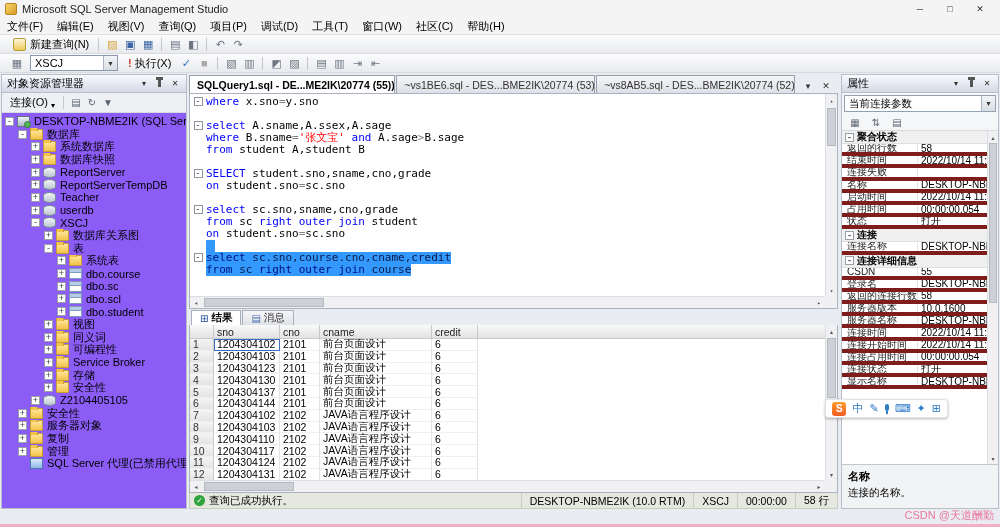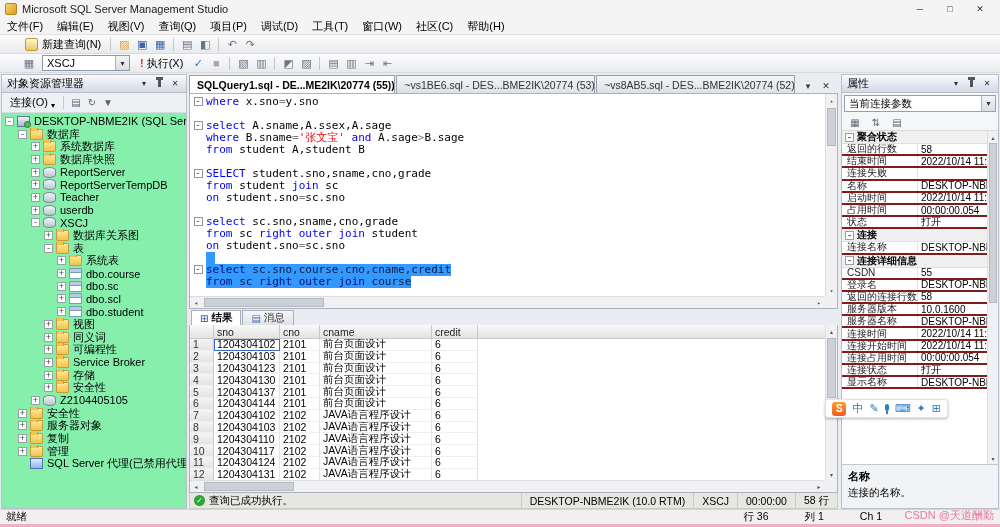--- a/index.html
+++ b/index.html
@@ -7,34 +7,34 @@
   .app{position:relative;width:1000px;height:527px;background:#e9ecf1;overflow:hidden;font-size:11px;color:#000}
 
   
   .titlebar{height:18px;display:flex;align-items:center;gap:5px;padding:0 5px;background:#f4f4f4}
   .app-icon{width:12px;height:12px;border-radius:2px;background:linear-gradient(135deg,#f5d76a,#d89b27);border:1px solid #b9821e}
   .title-text{font-size:11px;color:#222;white-space:nowrap}
   .win-controls{margin-left:auto;display:flex;height:100%}
   .wbtn{width:30px;display:flex;align-items:center;justify-content:center;font-size:9px;color:#333}
   .menubar{height:17px;display:flex;align-items:center;background:#f4f4f4;border-bottom:1px solid #e0e0e0;font-size:11px}
   .menu-item{padding:0 7px;white-space:nowrap}
-  .tbrow{height:19px;display:flex;align-items:center;background:linear-gradient(#fcfcfd,#e8eaed);border-bottom:1px solid #d8dade;padding:0 20px}
+  .tbrow{height:19px;display:flex;align-items:center;background:linear-gradient(#fcfcfd,#e8eaed);border-bottom:1px solid #d8dade;padding:0 8px}
   .newq{display:flex;align-items:center;gap:4px;height:17px;padding:0 5px;white-space:nowrap}
   .newq-icon{width:13px;height:13px;background:linear-gradient(#fdf6da,#eccb57);border:1px solid #b99b3a;border-radius:2px}
   .tb-icon{width:16px;height:15px;display:flex;align-items:center;justify-content:center;font-size:11px;margin:0 1px}
   .tbsep{width:1px;height:13px;background:#c3c6cb;margin:0 4px}
   .combo{width:88px;height:16px;background:#fff;border:1px solid #8a99ad;display:flex;align-items:center;padding-left:4px;margin:0 4px;white-space:nowrap}
   .combo-arrow{margin-left:auto;width:14px;height:100%;background:linear-gradient(#f3f4f6,#d9dde3);border-left:1px solid #aab4c0;display:flex;align-items:center;justify-content:center}
   .combo-arrow::before{content:"▾";font-size:8px;color:#333}
   .exec{display:flex;align-items:center;gap:3px;padding:0 6px;white-space:nowrap}
   .exec-mark{color:#c43b2a;font-weight:bold}
 
   
   .main{display:flex;height:436px}
-  .lpanel{width:186px;flex:none;display:flex;flex-direction:column;background:#86efac;border:1px solid #b9bfca;margin:1px 0 0 1px}
+  .lpanel{width:186px;flex:none;display:flex;flex-direction:column;background:#8b5cf6;border:1px solid #b9bfca;margin:1px 0 0 1px}
   .phead{height:18px;flex:none;display:flex;align-items:center;padding:0 5px;background:linear-gradient(#f9fafc,#d3d9e6);border-bottom:1px solid #b9bfca;white-space:nowrap}
   .phead-btns{margin-left:auto;display:flex;align-items:center;gap:6px}
   .phead-btns .tb-icon{width:10px;height:10px;font-size:8px;color:#333}
   .pin-icon{display:inline-block;width:3px;height:7px;background:#555;position:relative;margin:0 2px}
   .pin-icon::before{content:"";position:absolute;top:-3px;left:-2px;width:7px;height:3px;background:#555}
   .objtb{height:20px;flex:none;display:flex;align-items:center;padding:0 4px;background:#eef0f4;border-bottom:1px solid #d7dae0}
   .connect-btn{display:flex;align-items:flex-end;gap:3px;padding:0 4px;white-space:nowrap}
   .connect-btn::after{content:"▾";font-size:8px}
   .objtb .tb-icon{width:14px;color:#5a6470;font-size:10px}
   .tree{flex:1;overflow:hidden;padding-top:2px}
@@ -103,21 +103,21 @@
   .qsegs{margin-left:auto;display:flex;height:100%}
   .qseg{display:flex;align-items:center;padding:0 8px;border-left:1px solid #c9ccc0;white-space:nowrap}
 
   .rpanel{width:158px;flex:none;display:flex;flex-direction:column;background:#f5f6f8;border:1px solid #b9bfca;margin:1px 1px 0 2px}
   .pcombo{height:17px;flex:none;margin:2px;background:#fff;border:1px solid #93a1b5;display:flex;align-items:center;font-size:10.5px;padding-left:4px;white-space:nowrap}
   .ptb{height:17px;flex:none;display:flex;align-items:center;gap:7px;padding:0 6px;border-bottom:1px solid #d7dae0;color:#5a6470}
   .ptb .tb-icon{width:12px;font-size:10px}
   .pgrid{flex:1;position:relative;background:#fff;overflow:hidden;font-size:10px}
   .pgroup{display:flex;align-items:center;height:13px;background:#f0f0f0;font-weight:bold;border-bottom:1px solid #e0e0e0;padding-left:2px}
   .pgroup .exp{margin:0 3px 0 1px}
-  .prow{display:flex;height:12.2px;border-bottom:2px solid #7f1d1d}
+  .prow{display:flex;height:12.2px;border-bottom:4px solid #7f1d1d}
   .plab{flex:none;width:76px;padding-left:5px;border-right:1px solid #e4e4e4;display:flex;align-items:center;white-space:nowrap;overflow:hidden;color:#222}
   .pval{flex:1;padding:0 12px 0 3px;display:flex;align-items:center;white-space:nowrap;overflow:hidden;margin-right:11px}
   .pscroll{position:absolute;right:0;top:0;bottom:0;width:11px;background:#f1f1f3;border-left:1px solid #dcdee2}
   .pscroll .thumb{position:absolute;left:1px;right:1px;top:12px;height:160px;background:#cdd0d6;border:1px solid #b5b9c0}
   .pfoot{flex:none;height:44px;border-top:1px solid #c3c7cf;background:#f2f3f5;padding:4px 6px;font-size:10.5px}
   .pfoot .ft{font-weight:bold;font-size:11px;display:block;margin-bottom:2px}
 
   
   .ime{position:absolute;right:52px;top:399px;height:19px;background:#fff;border:1px solid #e3e3e3;border-radius:3px;box-shadow:0 1px 3px rgba(0,0,0,.28);display:flex;align-items:center;gap:6px;padding:0 6px;z-index:9}
   .sogou{width:14px;height:14px;border-radius:3px;background:linear-gradient(#ff9d2e,#f05a23);color:#fff;font-weight:bold;font-size:10px;display:flex;align-items:center;justify-content:center}
@@ -417,24 +417,20 @@
               <span class="txt"></span>
             </div>
             <div class="cl">
               <span class="fold">
                 <span class="fbox">-</span>
               </span>
               <span class="txt"><span class="kw">SELECT </span><span class="id">student.sno,sname,cno,grade</span></span>
             </div>
             <div class="cl">
               <span class="fold"></span>
-              <span class="txt"><span class="kw">from </span><span class="id">student </span><span class="kw">join </span><span class="id">sc</span></span>
-            </div>
-            <div class="cl">
-              <span class="fold"></span>
               <span class="txt"><span class="kw">on </span><span class="id">student.sno</span><span class="op">=</span><span class="id">sc.sno</span></span>
             </div>
             <div class="cl">
               <span class="fold"></span>
               <span class="txt"></span>
             </div>
             <div class="cl">
               <span class="fold">
                 <span class="fbox">-</span>
               </span>
@@ -730,28 +726,20 @@
           </div>
         </div>
 
       <div class="pfoot">
         <span class="ft">名称</span>
         <span>连接的名称。</span>
       </div>
     </div>
   </div>
 
-  <div class="statusbar">
-    <span>就绪</span>
-    <span class="sb-fields">
-        <span>行 36</span>
-        <span>列 1</span>
-        <span>Ch 1</span>
-      </span>
-  </div>
 
   <div class="ime">
       <span class="sogou">S</span>
       <span class="ime-ic">中</span>
       <span class="ime-ic">✎</span>
       <span class="mic-shape"></span>
       <span class="ime-ic">⌨</span>
       <span class="ime-ic">✦</span>
       <span class="ime-ic">⊞</span>
     </div>

